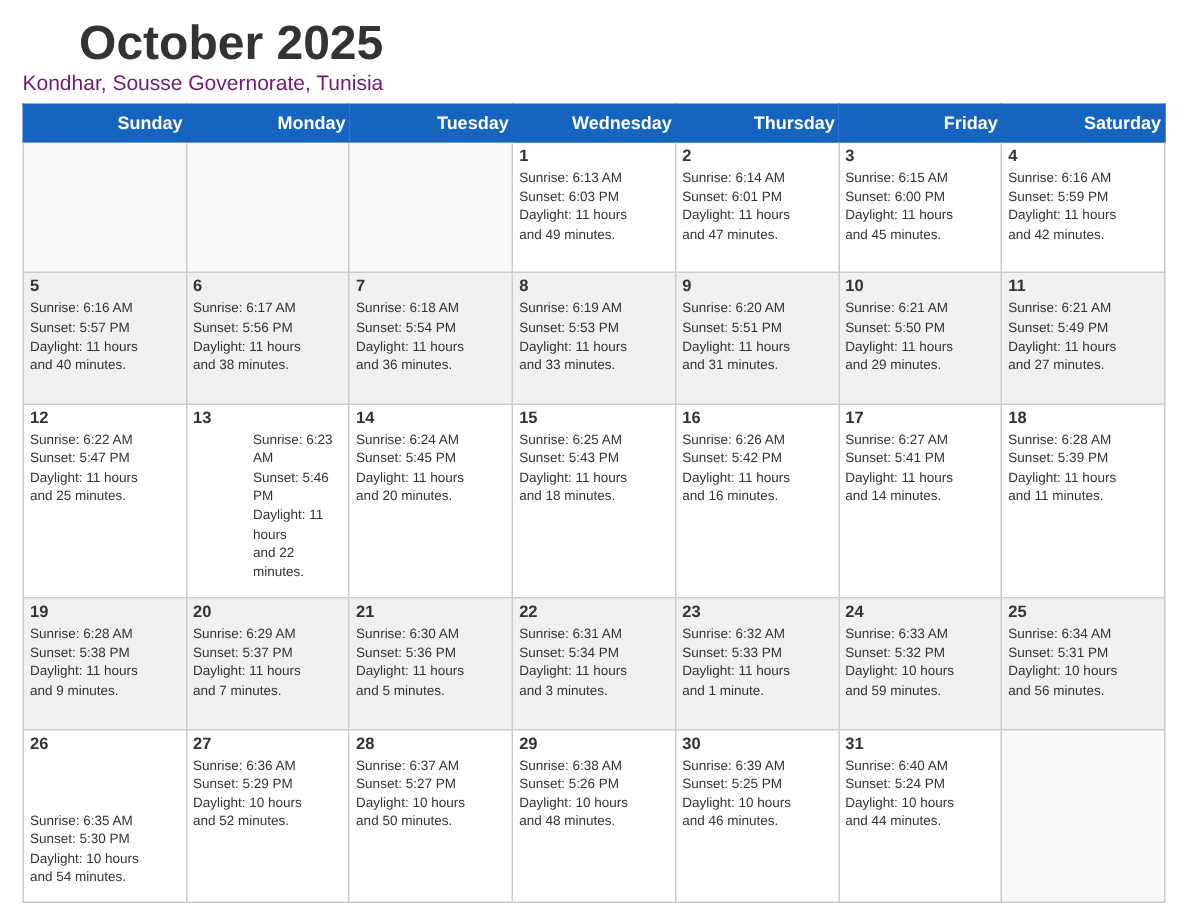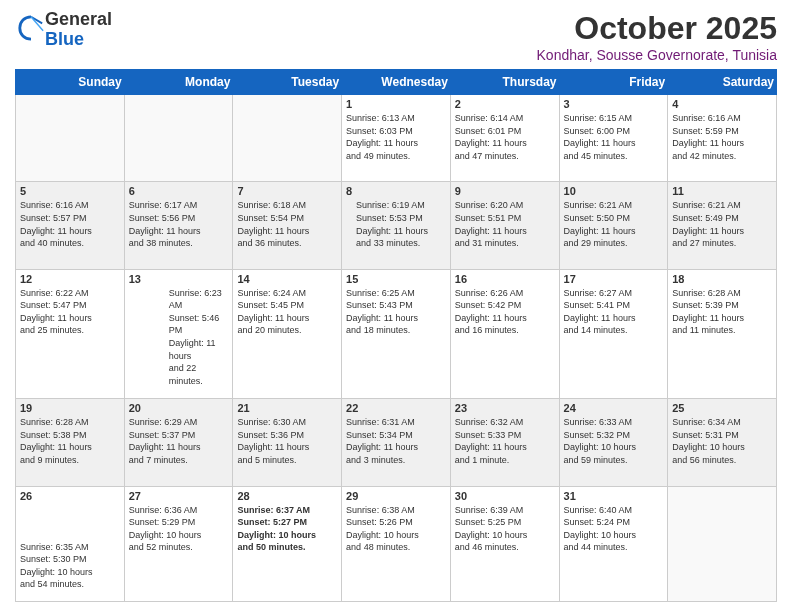--- a/index.html
+++ b/index.html
@@ -95,33 +95,20 @@
     }
     .row-shaded td {
       background: #f0f0f0;
     }
   </style>
 </head>
 <body>
 
 <div class="page">
   <div class="header">
-    <div class="logo">
-      <div>
-        <svg class="logo-icon" viewBox="0 0 30 30">
-          <path d="M15 3 C8 3 3 8 3 15 C3 22 8 27 15 27" fill="none" stroke="#1565c0" stroke-width="3"></path>
-          <path d="M15 3 L27 10" fill="none" stroke="#1565c0" stroke-width="2"></path>
-          <path d="M15 3 L28 18" fill="none" stroke="#42a5f5" stroke-width="1.5"></path>
-        </svg>
-      </div>
-      <div class="logo-text">
-        <span class="logo-general">General</span><br>
-        <span class="logo-blue">Blue</span>
-      </div>
-    </div>
     <div class="title-block">
       <div class="month-title">October 2025</div>
       <div class="location">Kondhar, Sousse Governorate, Tunisia</div>
     </div>
   </div>
 
   <table class="calendar">
     <thead>
       <tr>
 
@@ -185,21 +172,21 @@
           </td>
           <td>
             <span class="day-num">7</span>
             <div class="day-info" style="white-space: pre-line;">Sunrise: 6:18 AM
 Sunset: 5:54 PM
 Daylight: 11 hours
 and 36 minutes.</div>
           </td>
           <td>
             <span class="day-num">8</span>
-            <div class="day-info" style="white-space: pre-line; margin-left: 10px;">Sunrise: 6:19 AM
+            <div class="day-info" style="white-space: pre-line;">Sunrise: 6:19 AM
 Sunset: 5:53 PM
 Daylight: 11 hours
 and 33 minutes.</div>
           </td>
           <td>
             <span class="day-num">9</span>
             <div class="day-info" style="white-space: pre-line;">Sunrise: 6:20 AM
 Sunset: 5:51 PM
 Daylight: 11 hours
 and 31 minutes.</div>
@@ -331,21 +318,21 @@
           </td>
           <td>
             <span class="day-num">27</span>
             <div class="day-info" style="white-space: pre-line;">Sunrise: 6:36 AM
 Sunset: 5:29 PM
 Daylight: 10 hours
 and 52 minutes.</div>
           </td>
           <td>
             <span class="day-num">28</span>
-            <div class="day-info" style="white-space: pre-line; font-weight: bold;">Sunrise: 6:37 AM
+            <div class="day-info" style="white-space: pre-line;">Sunrise: 6:37 AM
 Sunset: 5:27 PM
 Daylight: 10 hours
 and 50 minutes.</div>
           </td>
           <td>
             <span class="day-num">29</span>
             <div class="day-info" style="white-space: pre-line;">Sunrise: 6:38 AM
 Sunset: 5:26 PM
 Daylight: 10 hours
 and 48 minutes.</div>

